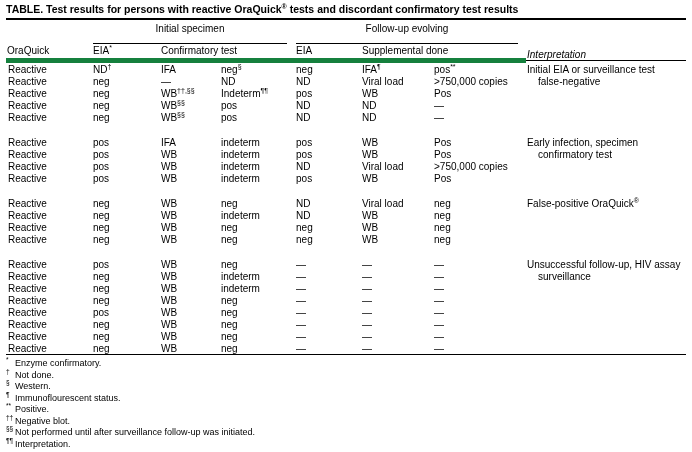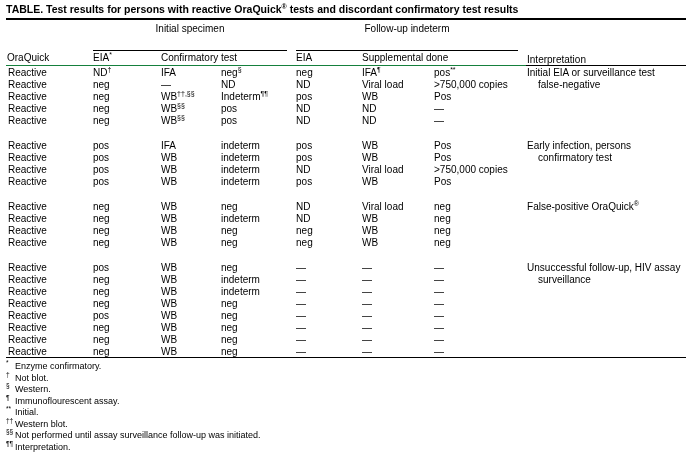--- a/index.html
+++ b/index.html
@@ -37,27 +37,28 @@
     vertical-align: bottom;
     padding: 0.5px 0 0.5px 1px;
     white-space: nowrap;
     overflow: visible;
   }
   tr.group-row th { padding-top: 3px; }
   .group-underline {
     text-align: center;
     border-bottom: 1px solid #000;
     margin-right: 8px;
-    padding-bottom: 16px;
-  }
-  tr.sub-head th { border-bottom: 1px solid #15803d; padding-bottom: 2px; }
+    padding-bottom: 9px;
+  }
+  tr.sub-head th { border-bottom: 5px solid #15803d; padding-bottom: 2px; }
   th.interp-head {
     text-align: center;
     vertical-align: middle;
     border-bottom: 1px solid #000;
+    font-style: italic;
   }
   th.span-center { text-align: center; }
   td.interp.indent { padding-left: 12px; }
   tr.spacer td { height: 13px; padding: 0; }
   sup { font-size: 7px; line-height: 0; vertical-align: super; letter-spacing: 0; }
   tbody tr td:first-child { padding-left: 2px; }
   .footnotes { margin-top: 3px; }
   .footnote {
     font-size: 9px;
     line-height: 11.5px;
@@ -84,21 +85,21 @@
       <col style="width:93px">
       <col style="width:160px">
     </colgroup>
     <thead>
       <tr class="group-row">
         <th></th>
         <th colspan="3">
           <div class="group-underline">Initial specimen</div>
         </th>
         <th colspan="3">
-          <div class="group-underline">Follow-up indeterm</div>
+          <div class="group-underline">Follow-up evolving</div>
         </th>
         <th rowspan="2" class="interp-head">Interpretation</th>
       </tr>
       <tr class="sub-head">
         <th>OraQuick</th>
         <th><span>EIA</span><sup>*</sup></th>
         <th colspan="2" class="span-center">Confirmatory test</th>
         <th>EIA</th>
         <th colspan="2" class="span-center">Supplemental done</th>
       </tr>
@@ -158,21 +159,21 @@
           <td colspan="8"></td>
         </tr>
         <tr>
           <td>Reactive</td>
           <td>pos</td>
           <td>IFA</td>
           <td>indeterm</td>
           <td>pos</td>
           <td>WB</td>
           <td>Pos</td>
-          <td class="interp">Early infection, persons</td>
+          <td class="interp">Early infection, specimen</td>
         </tr>
         <tr>
           <td>Reactive</td>
           <td>pos</td>
           <td>WB</td>
           <td>indeterm</td>
           <td>pos</td>
           <td>WB</td>
           <td>Pos</td>
           <td class="interp indent">confirmatory test</td>
@@ -321,24 +322,24 @@
           <td>—</td>
           <td>—</td>
           <td>—</td>
           <td class="interp"></td>
         </tr>
       </tbody>
   </table>
 
   <div class="footnotes">
       <div class="footnote"><sup>*</sup><span>Enzyme confirmatory.</span></div>
-      <div class="footnote"><sup>†</sup><span>Not blot.</span></div>
+      <div class="footnote"><sup>†</sup><span>Not done.</span></div>
       <div class="footnote"><sup>§</sup><span>Western.</span></div>
-      <div class="footnote"><sup>¶</sup><span>Immunoflourescent assay.</span></div>
-      <div class="footnote"><sup>**</sup><span>Initial.</span></div>
-      <div class="footnote"><sup>††</sup><span>Western blot.</span></div>
-      <div class="footnote"><sup>§§</sup><span>Not performed until assay surveillance follow-up was initiated.</span></div>
+      <div class="footnote"><sup>¶</sup><span>Immunoflourescent status.</span></div>
+      <div class="footnote"><sup>**</sup><span>Positive.</span></div>
+      <div class="footnote"><sup>††</sup><span>Negative blot.</span></div>
+      <div class="footnote"><sup>§§</sup><span>Not performed until after surveillance follow-up was initiated.</span></div>
       <div class="footnote"><sup>¶¶</sup><span>Interpretation.</span></div>
     </div>
 
   <div class="bottom-rule"></div>
 
 </div>
 
 </body></html>

